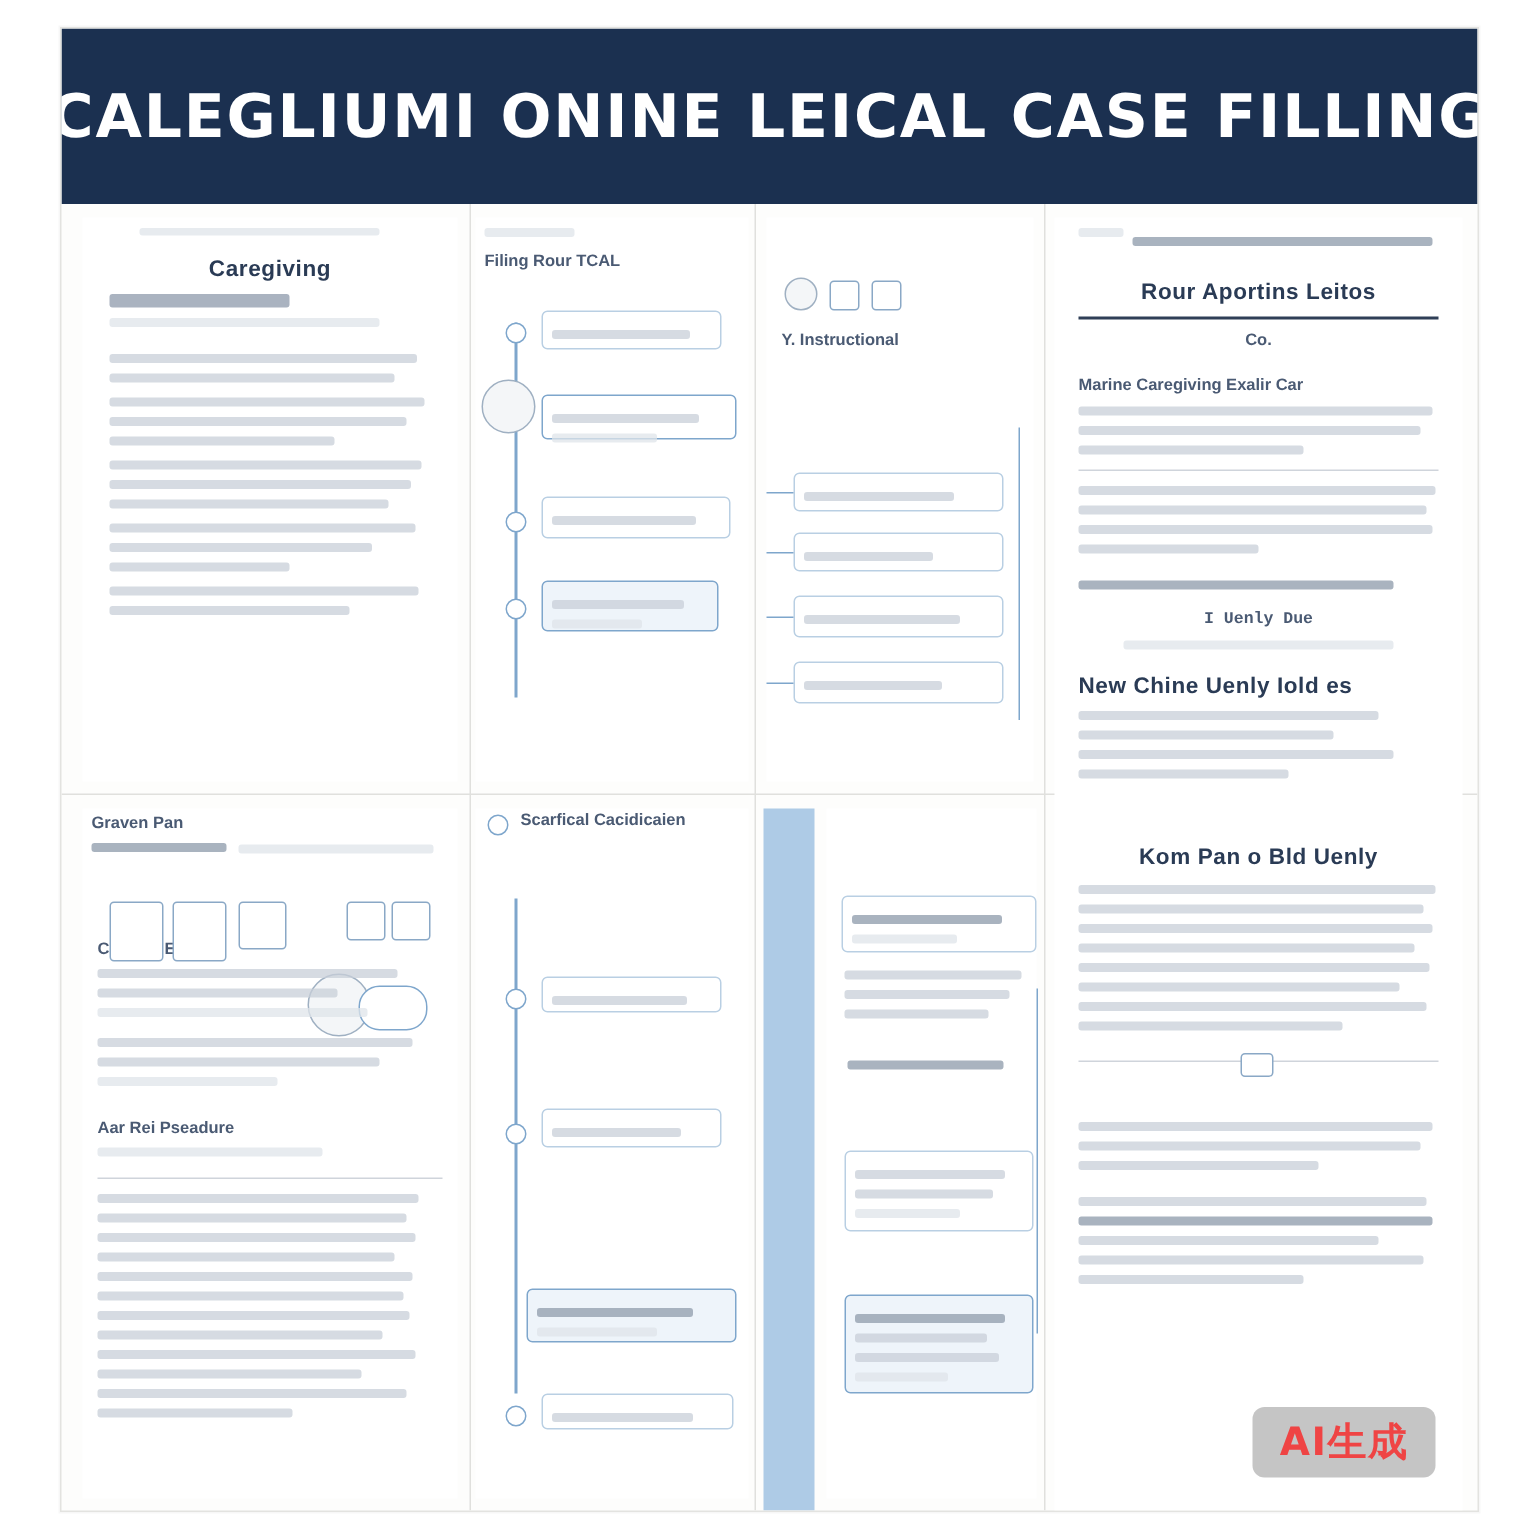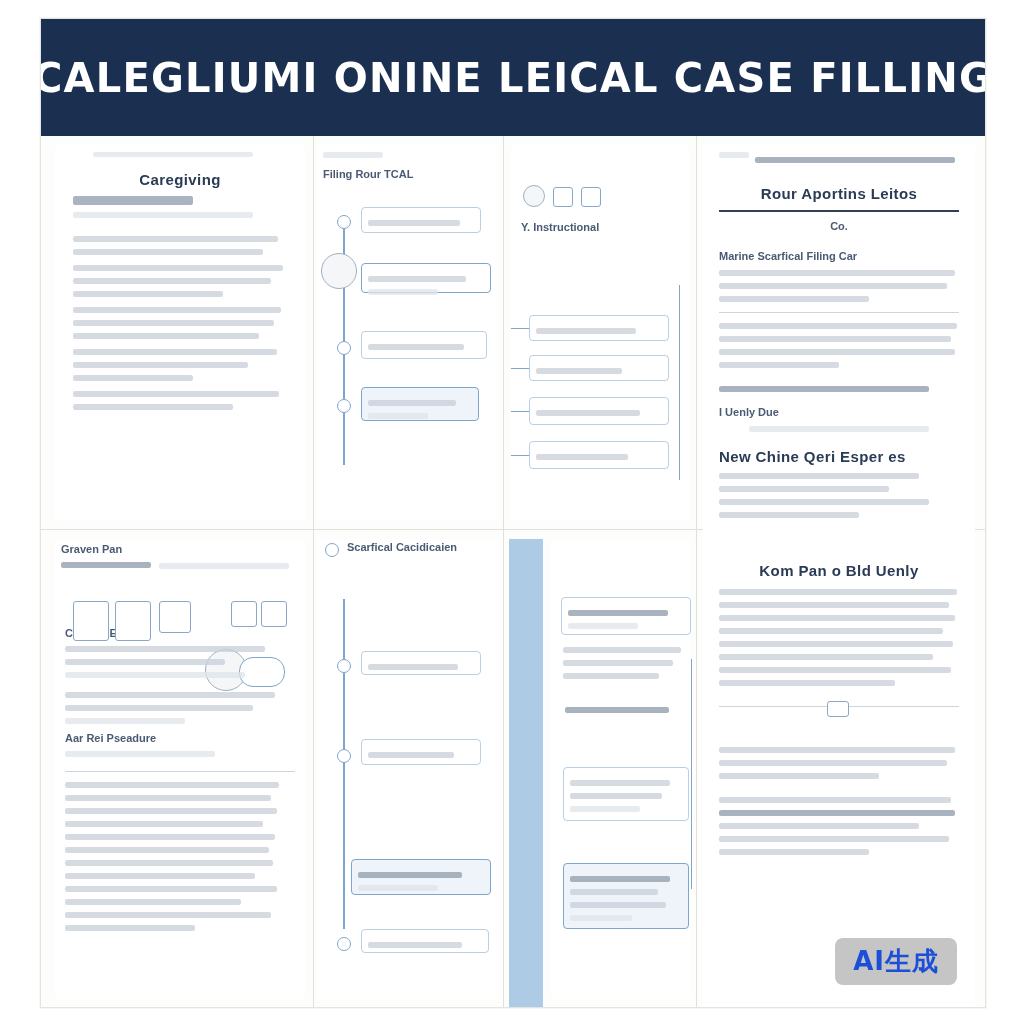--- a/index.html
+++ b/index.html
@@ -60,21 +60,21 @@
   .circ.grey{border-color:#9fb0c2;background:#f4f6f8;}
   
   .sec-title{font-size:15px;font-weight:bold;color:#2a3b55;letter-spacing:.4px;}
   .sec-sub{font-size:11px;font-weight:bold;color:#4a5a73;}
   .rule{height:2px;background:#2f3f57;margin:8px 0;}
   .rule.light{height:1px;background:#cfd4db;}
   
   .sticker{
     position:absolute;right:28px;bottom:22px;
     background:rgba(150,150,150,.55);
-    color:#1d4ed8;font-size:26px;font-weight:bold;
+    color:#ef4444;font-size:26px;font-weight:bold;
     padding:6px 18px;border-radius:8px;
     font-family:"DejaVu Sans", sans-serif;
     letter-spacing:1px;
   }
   
   .ribbon{position:absolute;background:#aecbe6;}
   
   .icon-sq{position:absolute;border:1.3px solid #8aa8c6;border-radius:3px;background:#fff;}
 </style>
 </head>
@@ -201,41 +201,41 @@
   <div class="panel" style="left:662px;top:126px;width:272px;height:862px;padding:0 16px;box-sizing:border-box;">
 
     <div class="ln l" style="width:30px;display:inline-block;"></div>
     <div class="ln d" style="width:200px;margin-left:36px;margin-top:-12px;"></div>
 
     <div class="sec-title" style="text-align:center;margin-top:22px;">Rour Aportins Leitos</div>
     <div class="rule"></div>
     <div class="sec-sub" style="text-align:center;">Co.</div>
 
     <div class="sec-sub" style="margin-top:18px;">
-      <span>Marine Scarfical Filing Car</span>
+      <span>Marine Caregiving Exalir Car</span>
     </div>
     <div class="txtblock" style="margin-top:8px;">
       <div class="ln" style="width:236px;"></div>
       <div class="ln" style="width:228px;"></div>
       <div class="ln" style="width:150px;"></div>
     </div>
     <div class="rule light"></div>
 
     <div class="txtblock" style="margin-top:10px;">
       <div class="ln" style="width:238px;"></div>
       <div class="ln" style="width:232px;"></div>
       <div class="ln" style="width:236px;"></div>
       <div class="ln" style="width:120px;"></div>
     </div>
 
     <div class="ln d" style="width:210px;margin-top:18px;"></div>
-    <div class="sec-sub" style="margin-top:14px;text-align:left;">I Uenly Due</div>
+    <div class="sec-sub" style="margin-top:14px;text-align:center;font-family:Liberation Mono, monospace;">I Uenly Due</div>
     <div class="ln l" style="width:180px;margin:8px auto;"></div>
 
-    <div class="sec-title" style="margin-top:16px;">New Chine Qeri Esper es</div>
+    <div class="sec-title" style="margin-top:16px;">New Chine Uenly Iold es</div>
     <div class="txtblock" style="margin-top:8px;">
       <div class="ln" style="width:200px;"></div>
       <div class="ln" style="width:170px;"></div>
       <div class="ln" style="width:210px;"></div>
       <div class="ln" style="width:140px;"></div>
     </div>
 
     <div class="sec-title" style="margin-top:44px;text-align:center;">Kom Pan o Bld Uenly</div>
     <div class="txtblock" style="margin-top:10px;">
       <div class="ln" style="width:238px;"></div>
@@ -281,21 +281,21 @@
     <div class="circ" style="left:184px;top:118px;width:46px;height:30px;border-radius:14px;"></div>
 
     <div style="margin:6px 10px 0 10px;">
       <div class="ln" style="width:200px;"></div>
       <div class="ln" style="width:160px;"></div>
       <div class="ln l" style="width:180px;"></div>
       <div class="ln" style="width:210px;margin-top:14px;"></div>
       <div class="ln" style="width:188px;"></div>
       <div class="ln l" style="width:120px;"></div>
 
-      <div class="sec-sub" style="margin-top:8px;">Aar Rei Pseadure</div>
+      <div class="sec-sub" style="margin-top:22px;">Aar Rei Pseadure</div>
       <div class="ln l" style="width:150px;"></div>
 
       <div class="rule light" style="margin-top:14px;"></div>
 
       <div style="margin-top:10px;">
         <div class="ln" style="width:214px;"></div>
         <div class="ln" style="width:206px;"></div>
         <div class="ln" style="width:212px;"></div>
         <div class="ln" style="width:198px;"></div>
         <div class="ln" style="width:210px;"></div>

